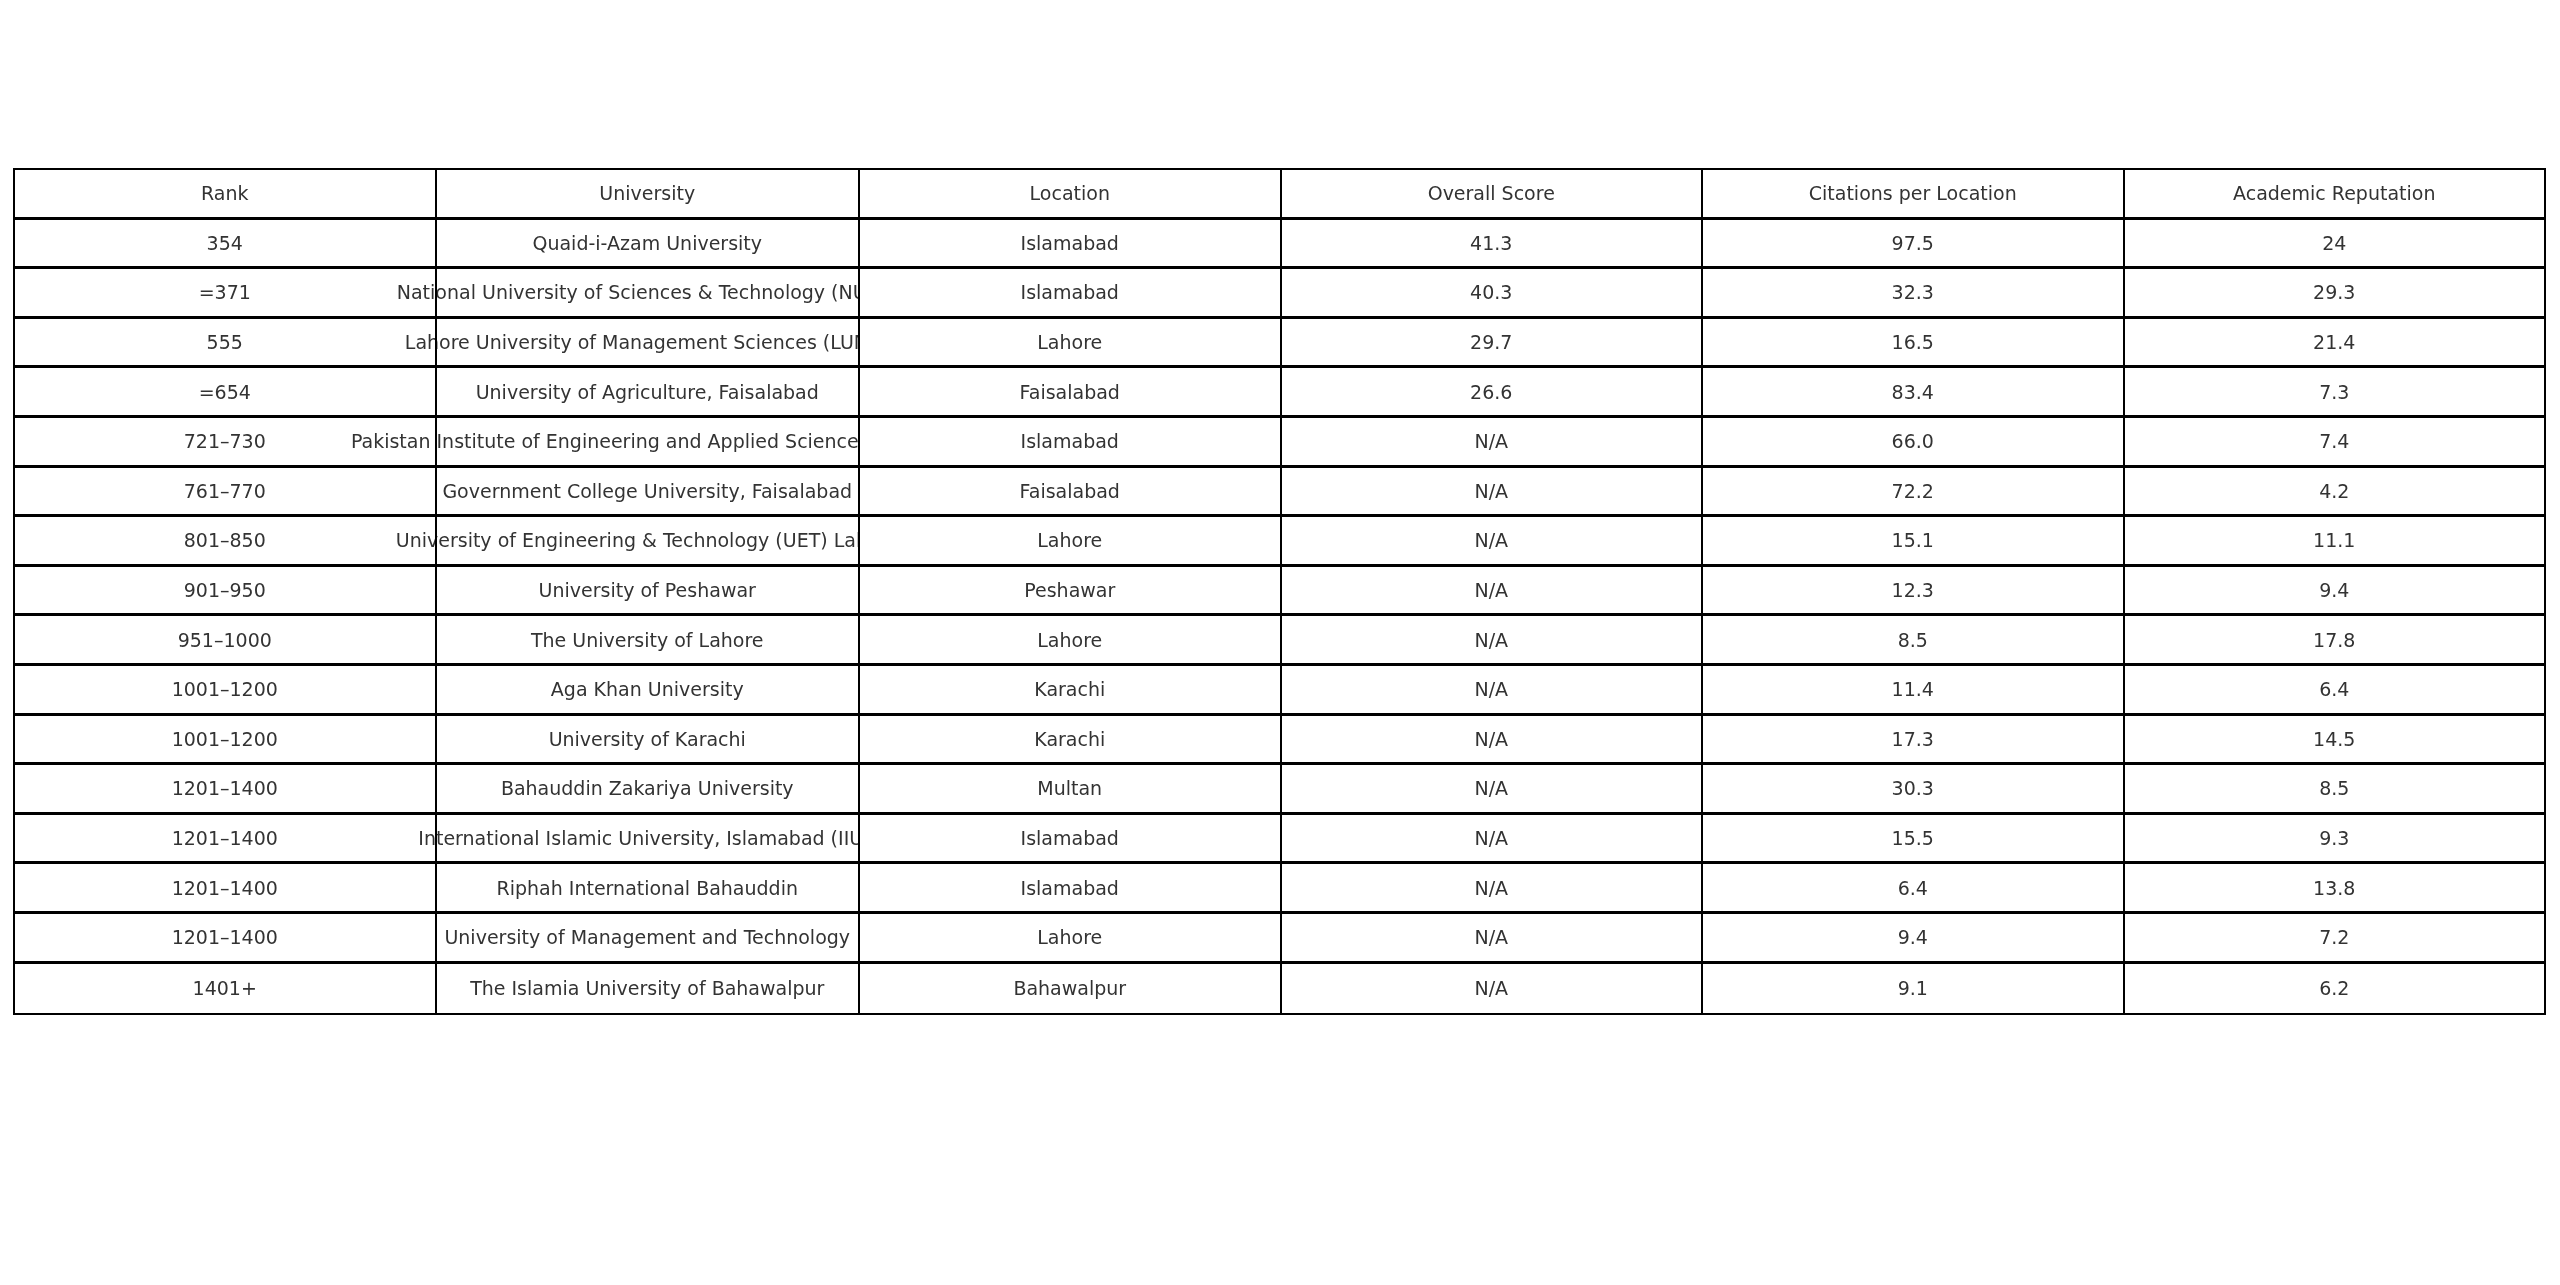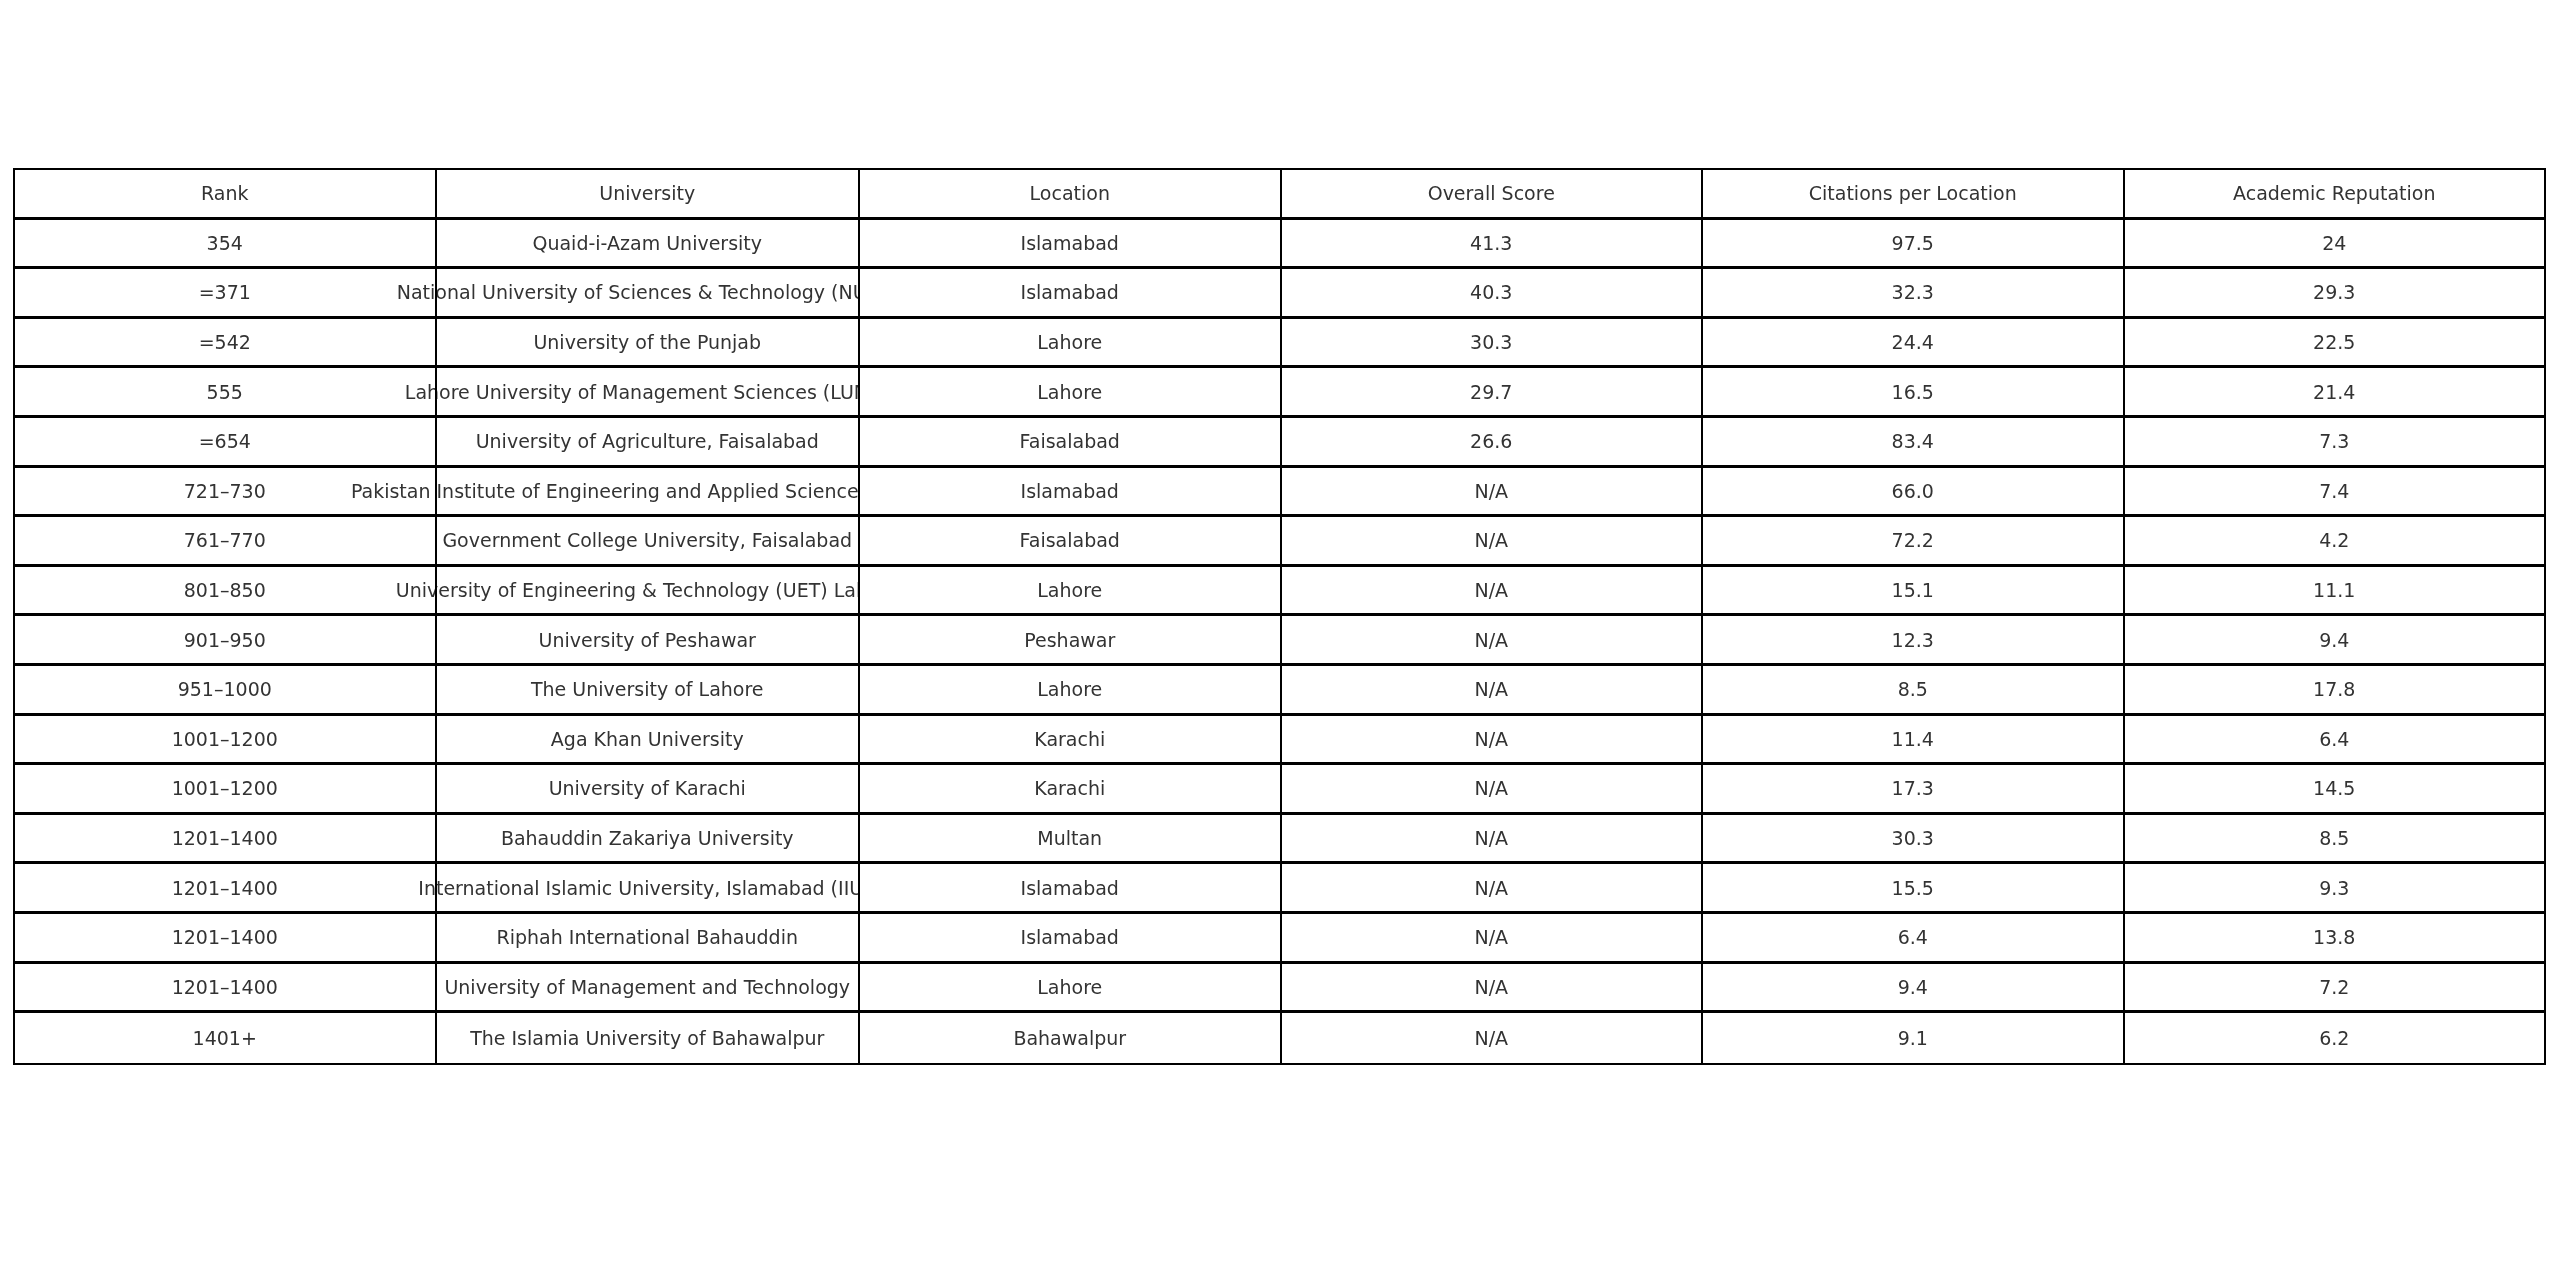--- a/index.html
+++ b/index.html
@@ -95,30 +95,20 @@
             <td class="col1 cell-rank">=371</td>
             <td class="col2 cell-university">
               <span class="univ-text">National University of Sciences &amp; Technology (NUST)</span>
             </td>
             <td class="col3 cell-location">Islamabad</td>
             <td class="col4 cell-overall-score">40.3</td>
             <td class="col5 cell-citations-per-faculty">32.3</td>
             <td class="col6 cell-academic-reputation">29.3</td>
           </tr>
           <tr>
-            <td class="col1 cell-rank">=542</td>
-            <td class="col2 cell-university">
-              <span class="univ-text">University of the Punjab</span>
-            </td>
-            <td class="col3 cell-location">Lahore</td>
-            <td class="col4 cell-overall-score">30.3</td>
-            <td class="col5 cell-citations-per-faculty">24.4</td>
-            <td class="col6 cell-academic-reputation">22.5</td>
-          </tr>
-          <tr>
             <td class="col1 cell-rank">555</td>
             <td class="col2 cell-university">
               <span class="univ-text">Lahore University of Management Sciences (LUMS)</span>
             </td>
             <td class="col3 cell-location">Lahore</td>
             <td class="col4 cell-overall-score">29.7</td>
             <td class="col5 cell-citations-per-faculty">16.5</td>
             <td class="col6 cell-academic-reputation">21.4</td>
           </tr>
           <tr>

